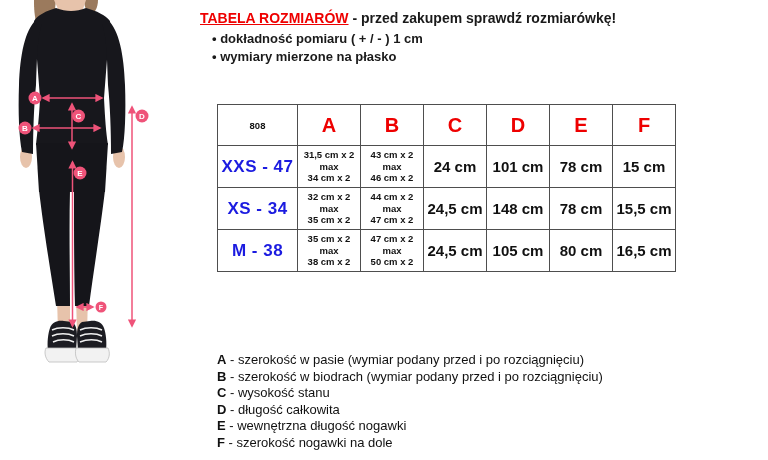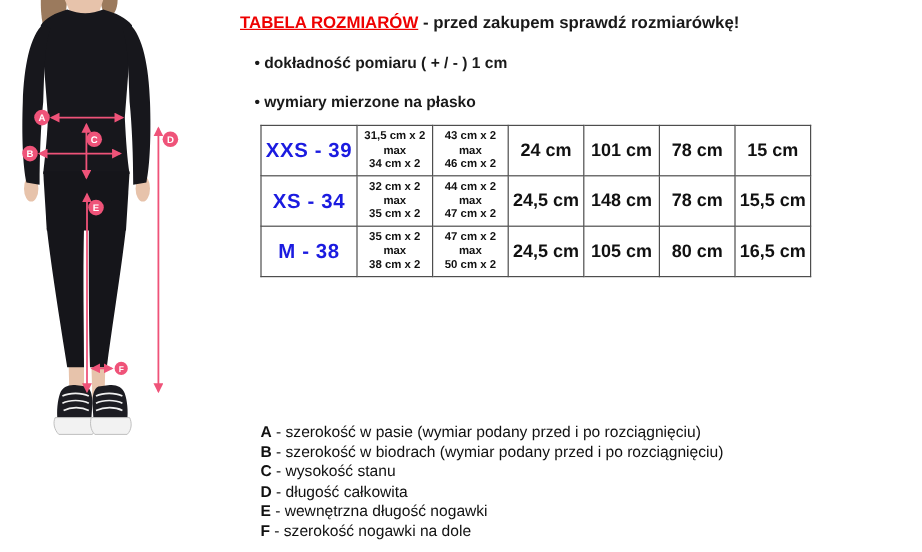--- a/index.html
+++ b/index.html
@@ -6,21 +6,21 @@
   #canvas{
     position:relative;width:768px;height:460px;background:#ffffff;
     font-family:"Liberation Sans",sans-serif;overflow:hidden;color:#1a1a1a;
   }
   
   #figure-wrap{position:absolute;left:0;top:0;width:190px;height:370px;}
   
   #title{position:absolute;left:200px;top:10px;font-size:14px;font-weight:bold;white-space:nowrap;}
   #title .t-red{color:#ee0000;text-decoration:underline;text-align:center;}
   #notes{position:absolute;left:212px;top:30px;font-size:13px;font-weight:bold;}
-  #notes .note{line-height:18px;white-space:nowrap;margin-top:14px;}
+  #notes .note{line-height:18px;white-space:nowrap;}
   #notes .note::before{content:"\2022\00a0";font-size:13px;}
   
   #size-table{
     position:absolute;left:217px;top:104px;border-collapse:collapse;table-layout:fixed;
   }
   #size-table td{border:1px solid #4e4e4e;text-align:center;vertical-align:middle;padding:0;}
   #size-table tr.hdr td{height:40px;}
   #size-table tr.data td{height:41px;}
   #size-table .code{font-size:9.5px;font-weight:bold;color:#111;}
   #size-table .colh{font-size:20px;font-weight:bold;color:#ee0000;}
@@ -108,23 +108,32 @@
     <colgroup>
       <col style="width:80px">
         <col style="width:63px">
         <col style="width:63px">
         <col style="width:63px">
         <col style="width:63px">
         <col style="width:63px">
         <col style="width:63px">
     </colgroup>
     <tbody>
+      <tr class="hdr">
+        <td class="code">808</td>
+        <td class="colh">A</td>
+        <td class="colh">B</td>
+        <td class="colh">C</td>
+        <td class="colh">D</td>
+        <td class="colh">E</td>
+        <td class="colh">F</td>
+      </tr>
 
       <tr class="data">
-        <td class="size">XXS - 39</td>
+        <td class="size">XXS - 47</td>
         <td class="ab">
           <div>31,5 cm x 2</div>
           <div>max</div>
           <div>34 cm x 2</div>
         </td>
         <td class="ab">
           <div>43 cm x 2</div>
           <div>max</div>
           <div>46 cm x 2</div>
         </td>

